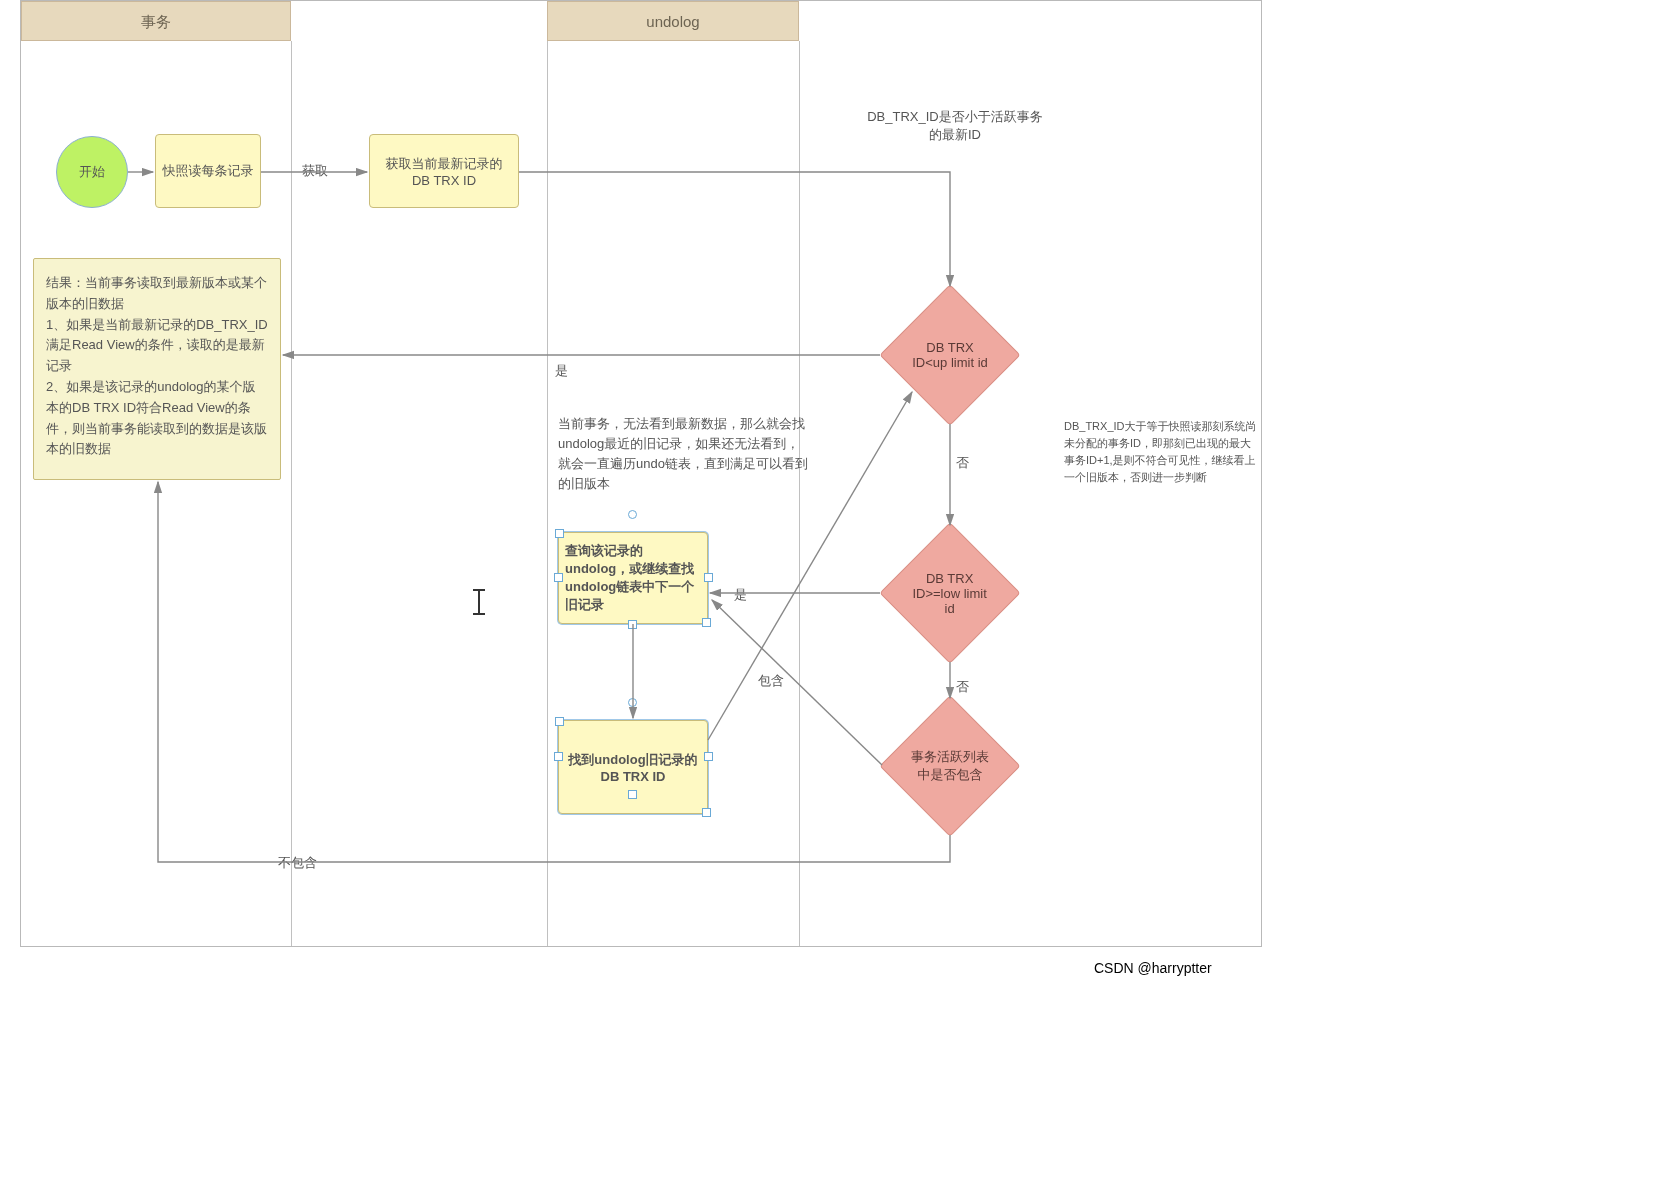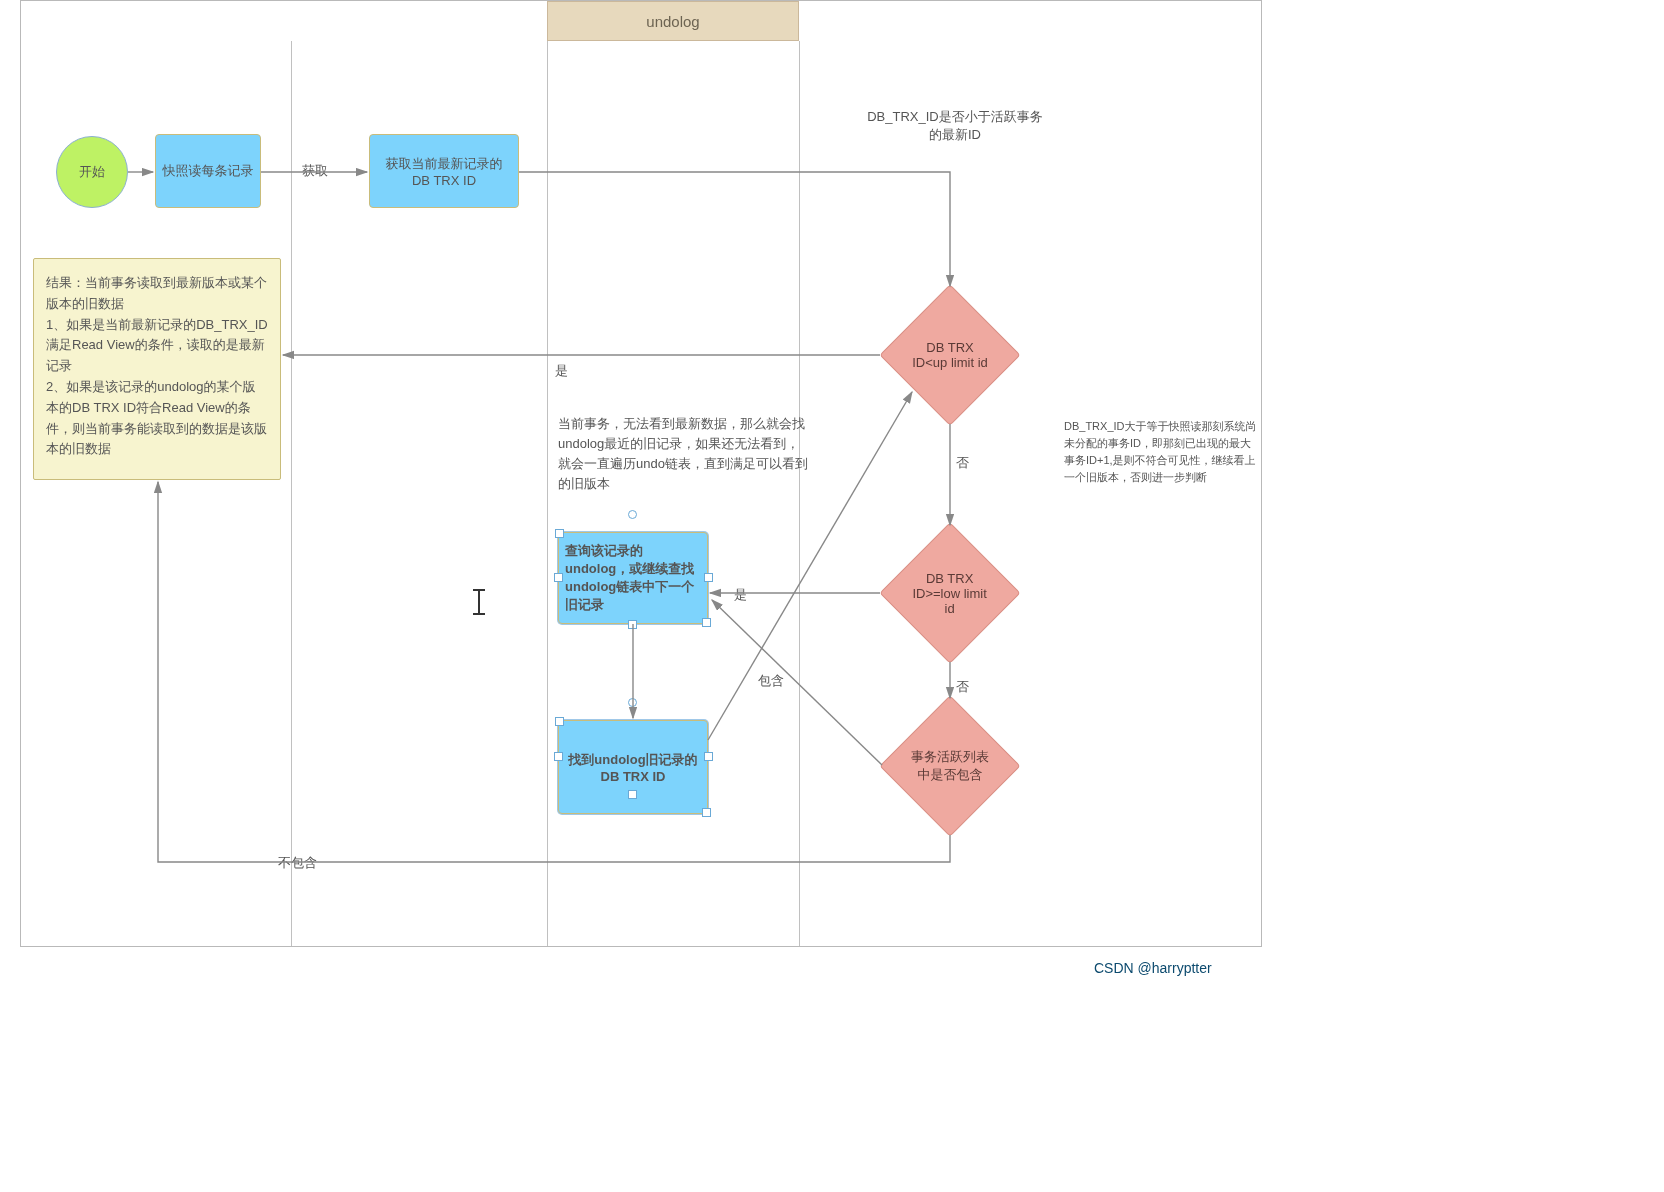--- a/index.html
+++ b/index.html
@@ -1,43 +1,44 @@
 <!DOCTYPE html>
 <html><head>
 <meta charset="utf-8">
 <style>
   html,body{margin:0;padding:0;width:1664px;height:1192px;font-family:"Microsoft YaHei",Arial,sans-serif;background:#fff;color:#555;}
   .frame{position:absolute;left:20px;top:0;width:1240px;height:945px;border:1px solid #b9b9b9;}
   .lane-header{position:absolute;top:0;height:40px;border:1px solid #cbb89b;background:#e7d9bd;font-size:15px;color:#6d6452;text-align:center;line-height:40px;box-sizing:border-box;}
   .lane-divider{position:absolute;top:40px;bottom:0;width:0;border-left:1px solid #c0c0c0;}
   .node{position:absolute;box-sizing:border-box;font-size:13px;color:#555;display:flex;align-items:center;justify-content:center;text-align:center;padding:6px;}
   .start{width:72px;height:72px;border:1.5px solid #8bb0d0;background:#bef264;border-radius:50%;}
-  .process{border:1.5px solid #c9bc7a;background:#7dd3fc;border-radius:4px;align-items:center;}
+  .process{border:1.5px solid #c9bc7a;background:#fef9c3;border-radius:4px;align-items:center;}
   .process.sel{box-shadow:0 0 0 1px #a0c8e8;font-weight:bold;}
   .process.sel::before,.process.sel::after{content:"";position:absolute;width:7px;height:7px;border:1px solid #6aa9d6;background:#fff;}
   .process.sel::before{left:-4px;top:-4px;} .process.sel::after{right:-4px;bottom:-4px;}
   .bigtext{border:1.5px solid #c9bc7a;background:#f7f4cf;border-radius:2px;font-size:13px;text-align:left;line-height:1.6;padding:14px 12px;align-items:flex-start;}
   .decision{transform:rotate(45deg);border:1.5px solid #d98e84;background:#efa9a0;border-radius:4px;}
   .decision .inner{transform:rotate(-45deg);width:200px;font-size:13px;color:#5a3a36;text-align:center;}
   .label{position:absolute;font-size:13px;color:#555;background:transparent;white-space:pre;}
   .sidelabel{position:absolute;font-size:11px;color:#555;width:195px;line-height:1.55;}
   svg.arrows{position:absolute;left:0;top:0;width:1664px;height:1192px;pointer-events:none;}
   .arrow{stroke:#888;stroke-width:1.4;fill:none;}
   .arrowhead{fill:#888;}
   .cursor{position:absolute;width:2px;height:24px;background:#333;}
   .cursor::before,.cursor::after{content:"";position:absolute;left:-5px;width:12px;height:2px;background:#333;}
   .cursor::before{top:-1px;} .cursor::after{bottom:-1px;}
-  .watermark{position:absolute;font-size:14px;color:#0c4a6e;}
+  .watermark{position:absolute;font-size:14px;color:#000000;}
   .handle{position:absolute;width:9px;height:9px;border:1px solid #6aa9d6;background:#fff;box-sizing:border-box;}
   .rothandle{position:absolute;width:9px;height:9px;border:1px solid #6aa9d6;background:#fff;border-radius:50%;box-sizing:border-box;}
 </style>
 </head>
 <body>
 
 <div class="frame">
+  <div class="lane-header" style="left:0;width:270px">事务</div>
   <div class="lane-header" style="left:526px;width:252px">undolog</div>
   <div class="lane-divider" style="left:270px"></div>
   <div class="lane-divider" style="left:526px"></div>
   <div class="lane-divider" style="left:778px"></div>
 </div>
 
 <div class="node start" style="left:56px;top:136px">
     <span>开始</span>
   </div>
 

